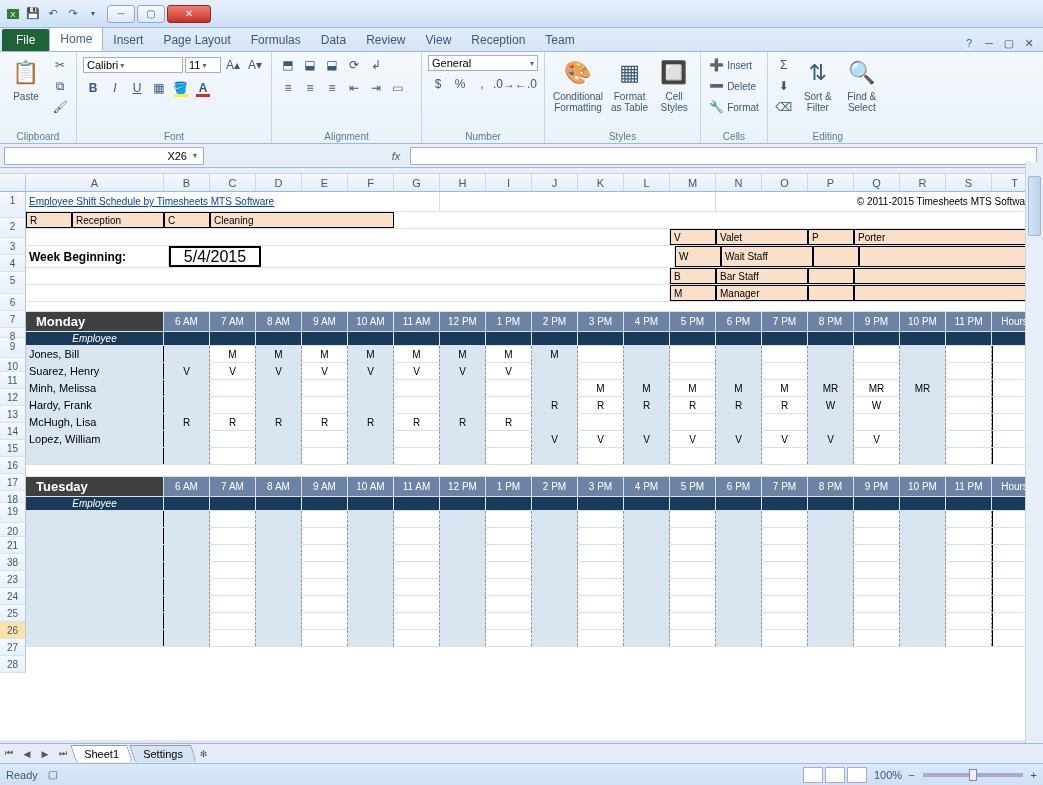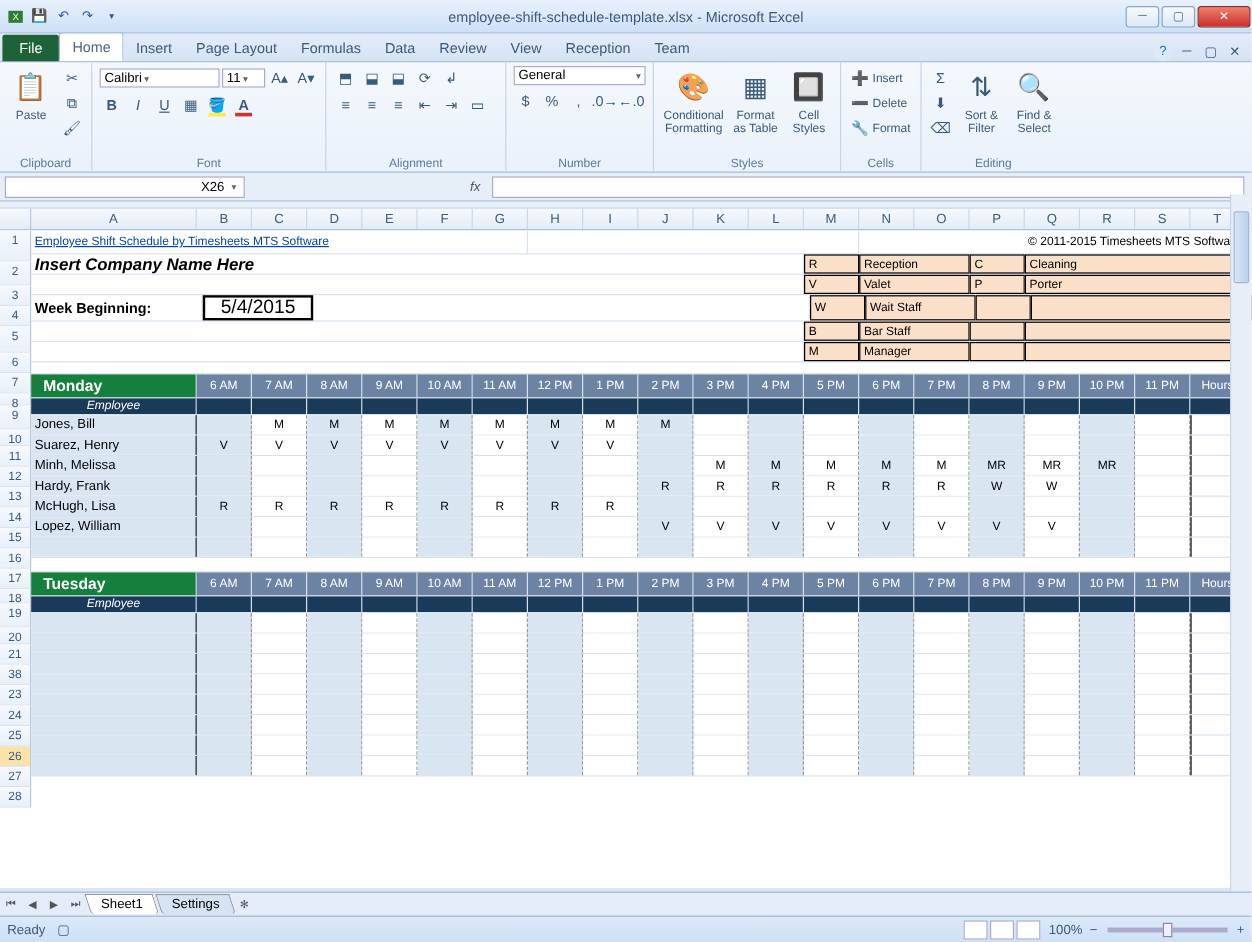--- a/index.html
+++ b/index.html
@@ -62,21 +62,21 @@
 .cell { border-right:1px solid #d7e2ee; height:100%; font-size:11px; padding:1px 3px; overflow:hidden; white-space:nowrap; text-overflow:clip; display:flex; align-items:center; }
 
 
 .hdr-title { background:#7ba7d9; font-weight:bold; font-size:16px; text-align:center; justify-content:center; color:#1a3a5a; }
 .linkcell { color:#0645ad; text-decoration:underline; font-size:10px; }
 .copyright { text-align:right; font-size:10px; justify-content:flex-end; }
 .company { font-weight:bold; font-style:italic; font-size:14px; }
 .weeklabel { font-weight:bold; font-size:12px; }
 .weekdate { border:2px solid #000 !important; text-align:center; justify-content:center; font-size:16px; }
 .legend { background:#fadfc9; border:1px solid #000 !important; font-size:10px; }
-.dayhdr { background:#15803d; color:#fff; font-weight:bold; font-size:13px; padding-left:10px; }
+.dayhdr { background:#404040; color:#fff; font-weight:bold; font-size:13px; padding-left:10px; }
 .timecol { background:#6d83a3; color:#fff; font-size:10px; text-align:center; justify-content:center; }
 .emphdr { background:#1a3a5a; color:#fff; font-style:italic; font-size:10px; text-align:center; justify-content:center; }
 .emphdr2 { background:#1a3a5a; }
 .empname { background:#d9e6f2; font-size:11px; border-right:1px solid #000 !important; }
 .shift { background:#d9e6f2; text-align:center; justify-content:center; font-size:10px; border-right:1px dashed #999 !important; }
 .shift.light { background:#fff; }
 .hours { text-align:right; justify-content:flex-end; font-size:10px; border-left:1px solid #000; }
 
 
 .sheettabs { position:absolute; bottom:22px; left:0; right:0; height:20px; background:#e3ecf7; border-top:1px solid #9db9d7; display:flex; align-items:center; }
@@ -104,21 +104,20 @@
         <svg width="14" height="14">
           <rect x="1" y="2" width="12" height="10" fill="#2e7d32"></rect>
           <text x="7" y="10" font-size="8" fill="#fff" text-anchor="middle">X</text>
         </svg>
       </div>
     <div class="qat-btn">💾</div>
     <div class="qat-btn">↶</div>
     <div class="qat-btn">↷</div>
     <div class="qat-btn" style="font-size:8px">▾</div>
   </div>
-  <div class="title">employee-shift-schedule-template.xlsx - Microsoft Excel</div>
   <div class="winbtns">
     <div class="winbtn">─</div>
     <div class="winbtn">▢</div>
     <div class="winbtn close">✕</div>
   </div>
 </div>
 
 <div class="ribtabs">
   <div class="filetab">File</div>
   <div class="ribtab active">Home</div>
@@ -357,21 +356,20 @@
         <div class="rowhdr" style="height: 17px;">27</div>
         <div class="rowhdr" style="height: 17px;">28</div>
       </div>
     <div class="grid" id="grid">
         <div class="gridrow medium">
           <div class="cell linkcell" style="width: 414px;">Employee Shift Schedule by Timesheets MTS Software</div>
           <div class="cell " style="width: 276px;"></div>
           <div class="cell copyright" style="width: 322px;">© 2011-2015 Timesheets MTS Software</div>
         </div>
         <div class="gridrow ">
-          <div class="cell company" style="width: 644px;">Insert Company Name Here</div>
           <div class="cell legend" style="width: 46px;">R</div>
           <div class="cell legend" style="width: 92px;">Reception</div>
           <div class="cell legend" style="width: 46px;">C</div>
           <div class="cell legend" style="width: 184px;">Cleaning</div>
         </div>
         <div class="gridrow ">
           <div class="cell " style="width: 644px;"></div>
           <div class="cell legend" style="width: 46px;">V</div>
           <div class="cell legend" style="width: 92px;">Valet</div>
           <div class="cell legend" style="width: 46px;">P</div>

